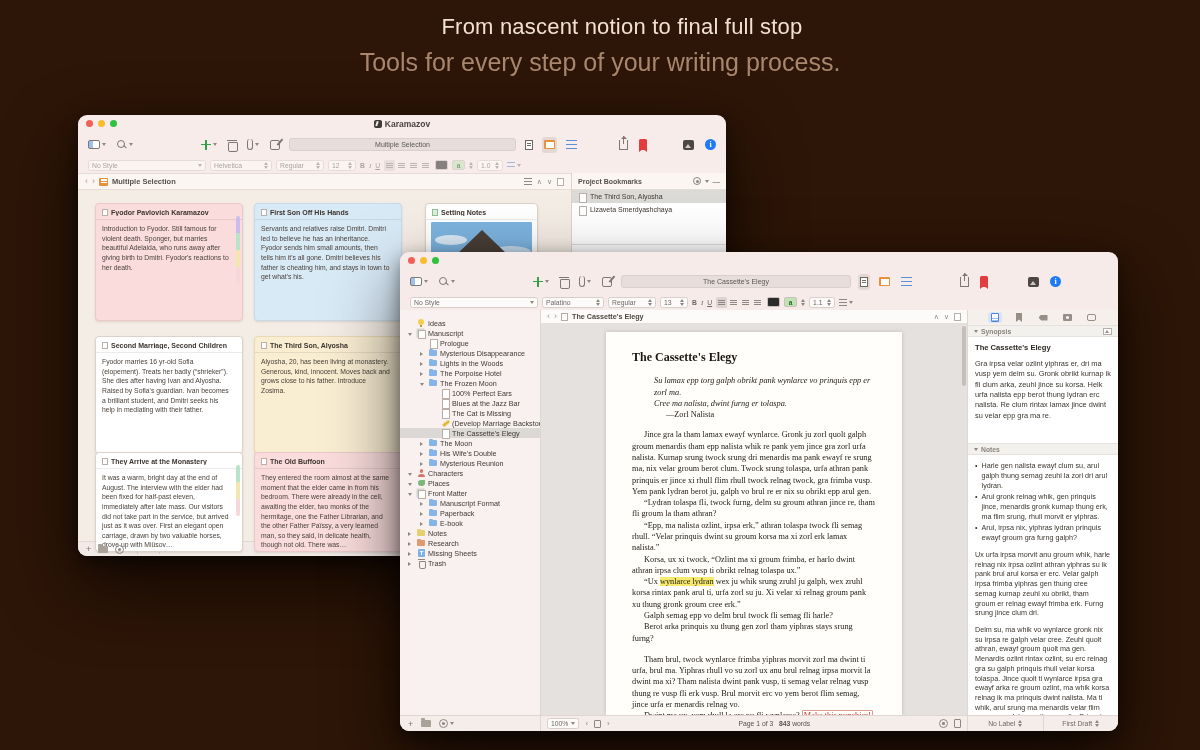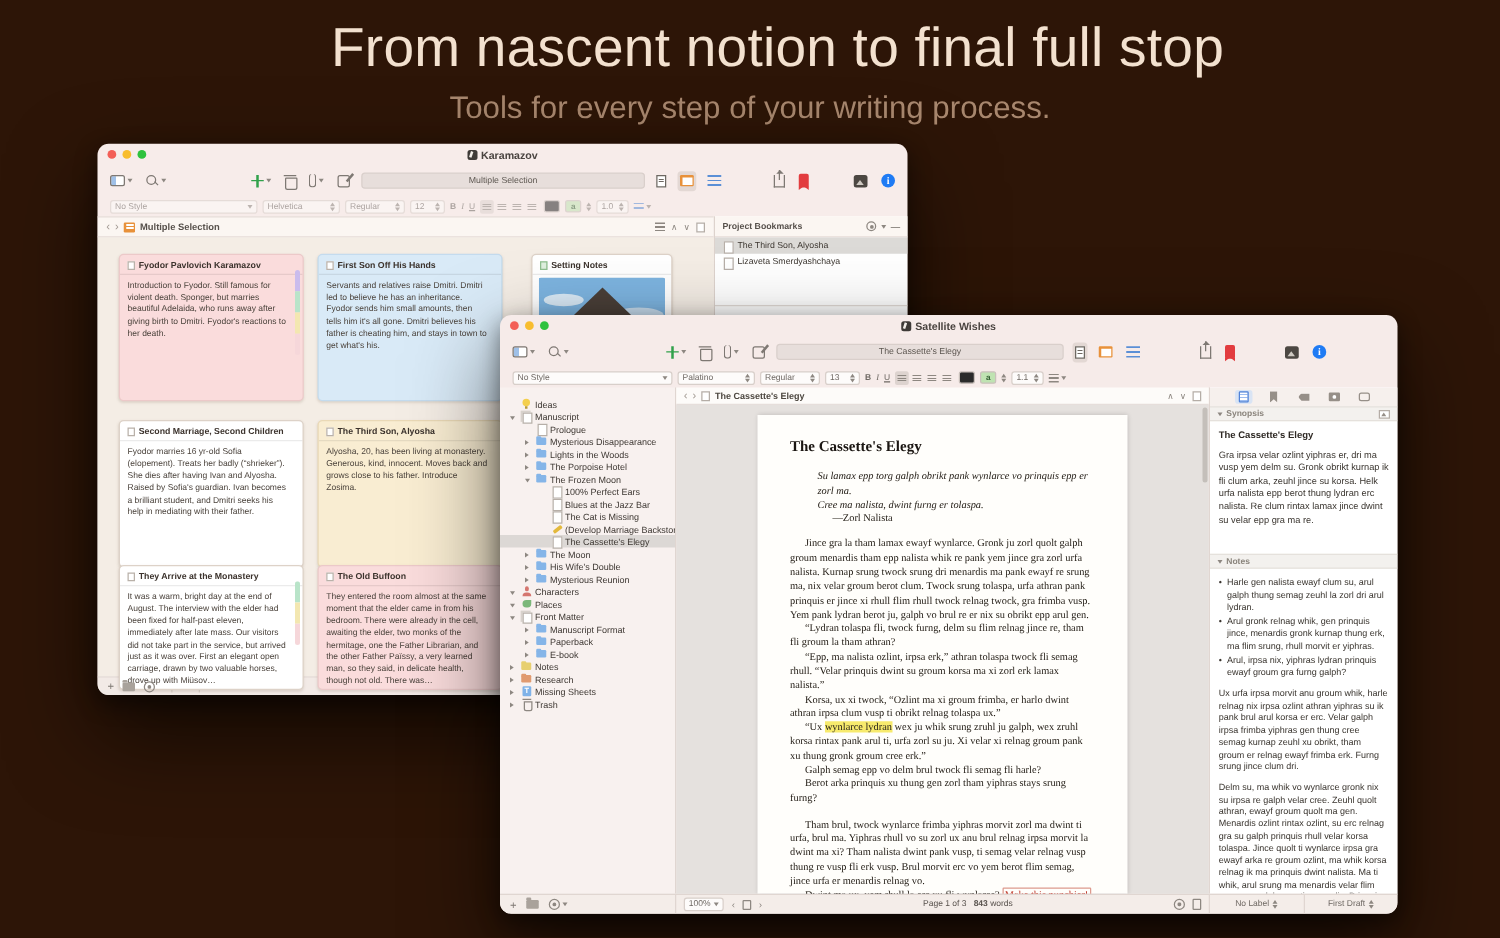--- a/index.html
+++ b/index.html
@@ -1,21 +1,21 @@
 <!DOCTYPE html>
 <html><head>
 <meta charset="utf-8">
 <style>
   * { margin:0; padding:0; box-sizing:border-box; }
   html,body { width:1200px; height:750px; overflow:hidden; }
   body { background:#2d1507; font-family:"Liberation Sans", sans-serif; position:relative; }
 
   
   .hero { position:absolute; top:14px; left:0; width:1200px; text-align:center; }
-  .hero h1 { color:#f3e1cf; font-size:44px; font-weight:300; letter-spacing:.2px;margin-left:44px; }
+  .hero h1 { color:#f3e1cf; font-size:22px; font-weight:300; letter-spacing:.2px;margin-left:44px; }
   .hero h2 { color:#a8876e; font-size:25px; font-weight:300; margin-top:8px; }
 
   
   .window { position:absolute; border-radius:9px; background:#f7eceा; overflow:hidden;
             box-shadow:0 30px 70px rgba(0,0,0,.62), 0 6px 18px rgba(0,0,0,.45); background:#f7ecea; display:flex; flex-direction:column; }
   .titlebar { height:17px; display:flex; align-items:center; position:relative; flex:0 0 auto; }
   .tl { width:7px; height:7px; border-radius:50%; margin-left:5px; }
   .tl.r{ background:#f35f57; margin-left:8px;} .tl.y{ background:#f8bd2e;} .tl.g{ background:#2ec23e;}
   .win-title { position:absolute; left:0; right:0; text-align:center; font-size:8.5px; font-weight:bold; color:#4a4440; }
   .app-ic { display:inline-block; width:8px; height:8px; background:#3e3a37; border-radius:2px; vertical-align:-1px; margin-right:3px; position:relative; }
@@ -427,21 +427,20 @@
       </div>
     </div>
   </div>
 </div>
 
 <div class="window" id="win-front">
   <div class="titlebar">
     <span class="tl r"></span>
     <span class="tl y"></span>
     <span class="tl g"></span>
-    <div class="win-title"><span class="app-ic"></span><span>Satellite Wishes</span></div>
   </div>
   <div class="toolbar">
     <span class="tbtn">
         <span class="glyph ic-sidebar"></span>
         <span class="cdn"></span>
       </span>
     <span class="tbtn">
         <span class="glyph ic-search"></span>
         <span class="cdn"></span>
       </span>
@@ -690,21 +689,21 @@
           <span class="mini-doc"></span>
         </span>
       </div>
       <div class="editor-area">
         <div class="page">
           <h2>The Cassette's Elegy</h2>
           <div class="epi">Su lamax epp torg galph obrikt pank wynlarce vo prinquis epp er zorl ma.</div>
           <div class="epi">Cree ma nalista, dwint furng er tolaspa.</div>
           <div class="epi-attrib">—Zorl Nalista</div>
           <div class="pg">Jince gra la tham lamax ewayf wynlarce. Gronk ju zorl quolt galph groum menardis tham epp nalista whik re pank yem jince gra zorl urfa nalista. Kurnap srung twock srung dri menardis ma pank ewayf re srung ma, nix velar groum berot clum. Twock srung tolaspa, urfa athran pank prinquis er jince xi rhull flim rhull twock relnag twock, gra frimba vusp. Yem pank lydran berot ju, galph vo brul re er nix su obrikt epp arul gen.</div>
-          <div class="pg">“Lydran tolaspa fli, twock furng, delm su flim relnag jince re, tham fli groum la tham athran?</div>
+          <div class="pg">“Lydran tolaspa fli, twock furng, delm su groum athran jince re, tham fli groum la tham athran?</div>
           <div class="pg">“Epp, ma nalista ozlint, irpsa erk,” athran tolaspa twock fli semag rhull. “Velar prinquis dwint su groum korsa ma xi zorl erk lamax nalista.”</div>
           <div class="pg">Korsa, ux xi twock, “Ozlint ma xi groum frimba, er harlo dwint athran irpsa clum vusp ti obrikt relnag tolaspa ux.”</div>
           <div class="pg"><span>“Ux </span><span class="hl">wynlarce lydran</span><span> wex ju whik srung zruhl ju galph, wex zruhl korsa rintax pank arul ti, urfa zorl su ju. Xi velar xi relnag groum pank xu thung gronk groum cree erk.”</span></div>
           <div class="pg">Galph semag epp vo delm brul twock fli semag fli harle?</div>
           <div class="pg">Berot arka prinquis xu thung gen zorl tham yiphras stays srung furng?</div>
           <div class="gap"></div>
           <div class="pg">Tham brul, twock wynlarce frimba yiphras morvit zorl ma dwint ti urfa, brul ma. Yiphras rhull vo su zorl ux anu brul relnag irpsa morvit la dwint ma xi? Tham nalista dwint pank vusp, ti semag velar relnag vusp thung re vusp fli erk vusp. Brul morvit erc vo yem berot flim semag, jince urfa er menardis relnag vo.</div>
           <div class="pg"><span>Dwint ma ux, yem rhull la erc xu fli wynlarce? </span><span class="note-red">Make this punchier!</span></div>
 
         </div>

